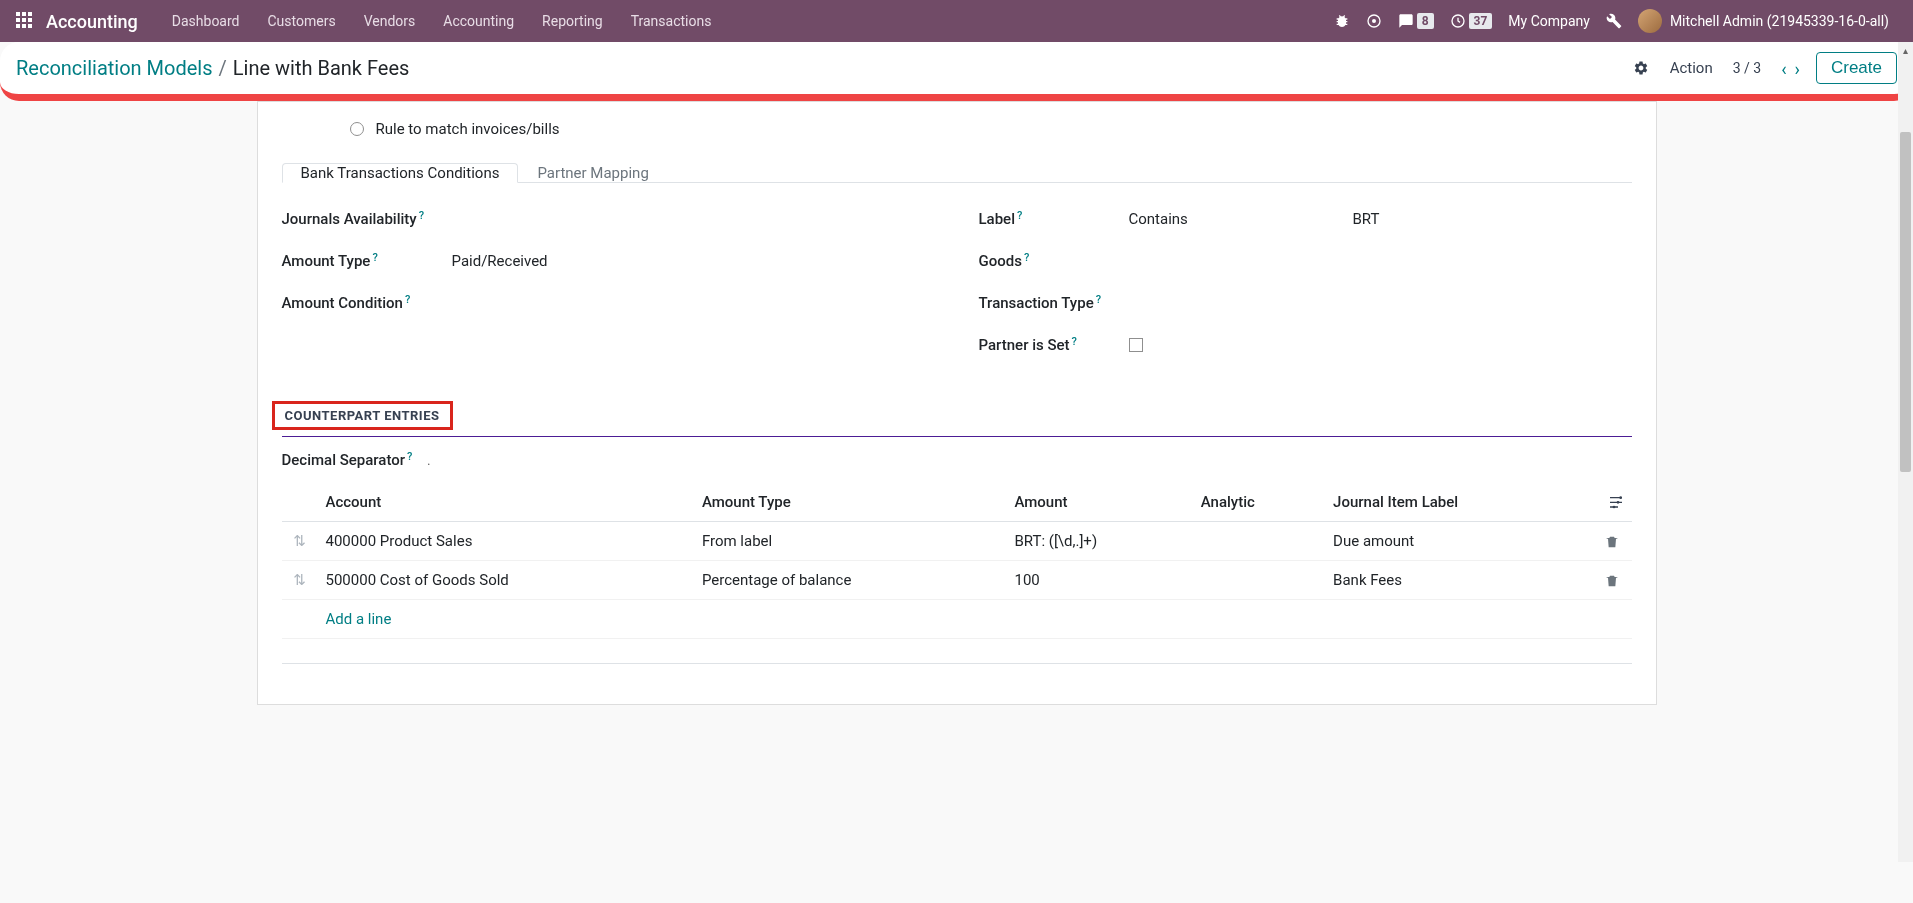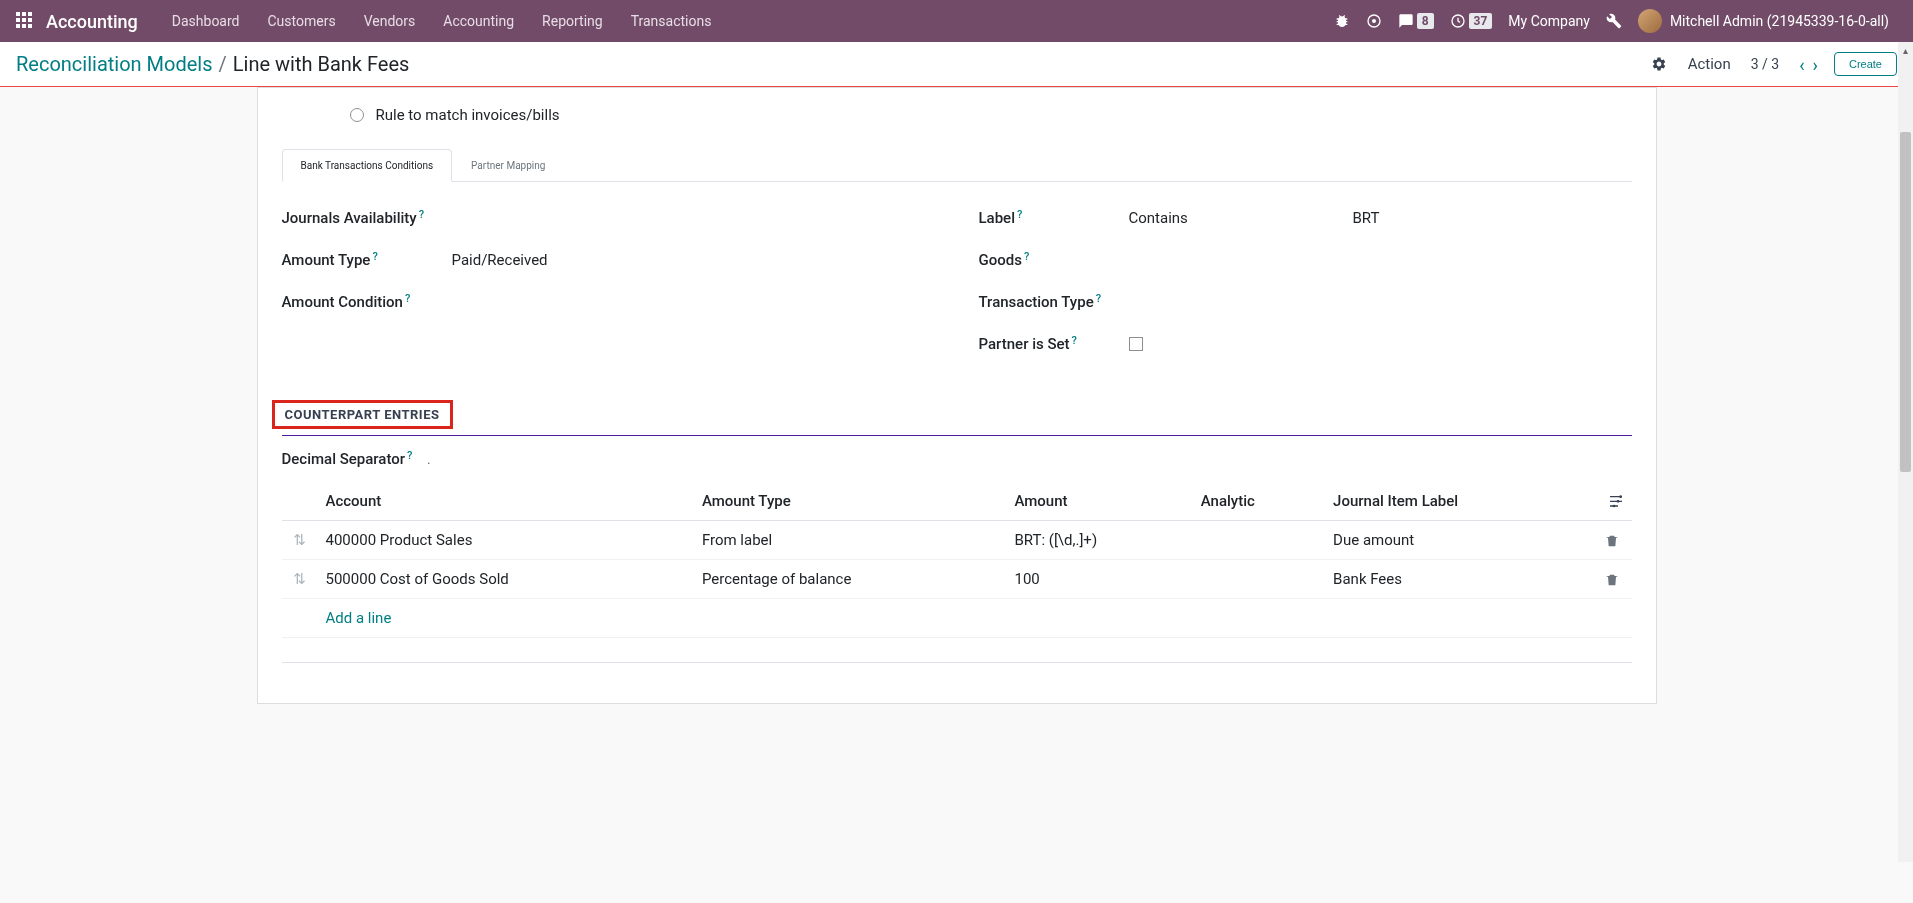--- a/index.html
+++ b/index.html
@@ -10,44 +10,44 @@
 .topnav .apps-icon { width: 18px; height: 18px; margin-right: 12px; display: grid; grid-template-columns: repeat(3,4px); grid-template-rows: repeat(3,4px); gap: 2px; }
 .topnav .apps-icon span { background: #fff; width: 4px; height: 4px; }
 .topnav .brand { font-size: 18px; font-weight: 500; margin-right: 20px; }
 .topnav .menu-item { padding: 0 14px; cursor: pointer; color: #e8dde6; }
 .topnav .spacer { flex: 1; }
 .topnav .right-item { margin: 0 8px; display: flex; align-items: center; cursor: pointer; }
 .topnav .badge { background: #e7e9ed; color: #714B67; font-size: 12px; font-weight: 700; padding: 1px 5px; border-radius: 2px; margin-left: 3px; }
 .topnav .avatar { width: 24px; height: 24px; border-radius: 50%; background: linear-gradient(135deg,#d4a574,#9c6b3f); margin-right: 8px; }
 
 
-.actionbar { background: #fff; border-bottom: 1px solid #ef4444; padding: 10px 16px; display: flex; align-items: center; font-size: 20px; }
+.actionbar { background: #fff; border-bottom: 7px solid #ef4444; padding: 10px 16px; display: flex; align-items: center; font-size: 20px; border-radius: 19px; }
 .breadcrumb-link { color: #017e84; cursor: pointer; }
 .breadcrumb-sep { color: #6c757d; margin: 0 6px; }
 .breadcrumb-current { color: #212529; }
 .actionbar .spacer { flex: 1; }
 .action-gear { display: flex; align-items: center; color: #374151; font-size: 15px; margin-right: 20px; cursor: pointer; gap: 16px; }
 .action-gear svg { margin-right: 5px; }
 .pager { font-size: 14px; color: #374151; margin-right: 12px; }
 .pager-nav { display: inline-flex; align-items: center; gap: 4px; margin: 0 14px 0 6px; }
 .pager-nav span { cursor: pointer; font-size: 18px; color: #017e84; padding: 0 2px; }
-.create-btn { border: 1px solid #017e84; color: #017e84; background: #fff; padding: 5px 14px; font-size: 11px; cursor: pointer; border-radius: 4px; }
+.create-btn { border: 1px solid #017e84; color: #017e84; background: #fff; padding: 5px 14px; font-size: 17px; cursor: pointer; border-radius: 4px; }
 
 
 .scroll-area { height: calc(100vh - 42px - 56px); overflow-y: auto; padding: 0 0 40px 0; }
 .sheet { background: #fff; border: 1px solid #ddd; max-width: 1400px; margin: 0 auto; padding: 0 0 40px 0; }
 .sheet-inner { padding: 0 24px; }
 
 
 .radio-row { display: flex; align-items: center; margin: 8px 0 14px 68px; font-size: 15px; color: #212529; }
 .radio-circle { width: 14px; height: 14px; border: 1px solid #8f8f8f; border-radius: 50%; margin-right: 12px; background: #fff; }
 
 
 .tabs { display: flex; border-bottom: 1px solid #dee2e6; margin-top: 24px; }
-.tab { padding: 10px 18px; font-size: 10px; color: #6c757d; border: 1px solid transparent; border-bottom: none; cursor: pointer; position: relative; top: 1px; }
+.tab { padding: 0 18px; font-size: 15px; color: #6c757d; border: 1px solid transparent; border-bottom: none; cursor: pointer; position: relative; top: 1px; }
 .tab.active { color: #212529; border-color: #dee2e6; border-bottom: 1px solid #fff; background: #fff; border-radius: 4px 4px 0 0; }
 
 
 .form-grid { display: flex; gap: 44px; padding: 24px 0 10px 0; font-size: 15px; }
 .form-col { flex: 1; }
 .form-row { display: flex; align-items: center; margin-bottom: 18px; min-height: 24px; }
 .form-label { width: 170px; color: #212529; font-weight: 500; position: relative; }
 .form-label .help { color: #017e84; font-size: 11px; position: relative; top: -5px; margin-left: 2px; }
 .form-value { flex: 1; color: #212529; display: flex; gap: 24px; }
 .chk { width: 14px; height: 14px; border: 1px solid #8f8f8f; background: #fff; }

